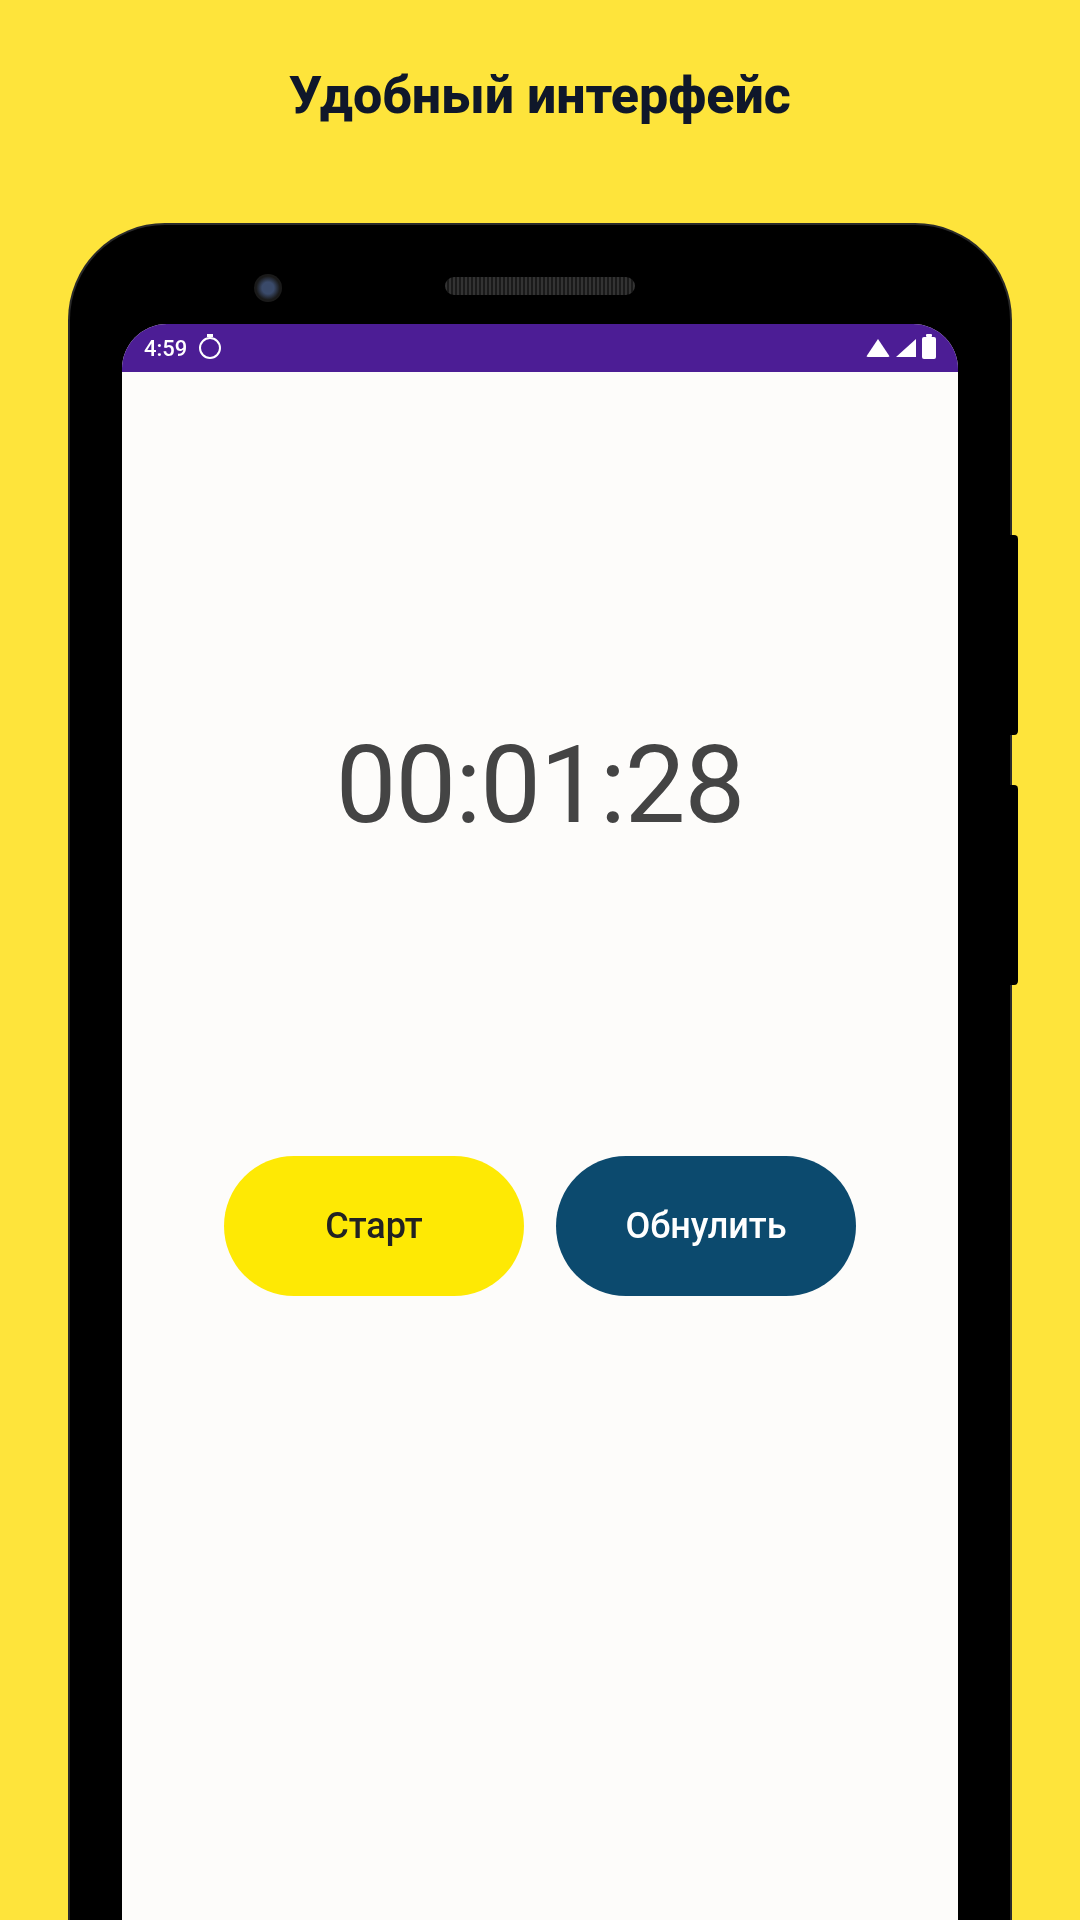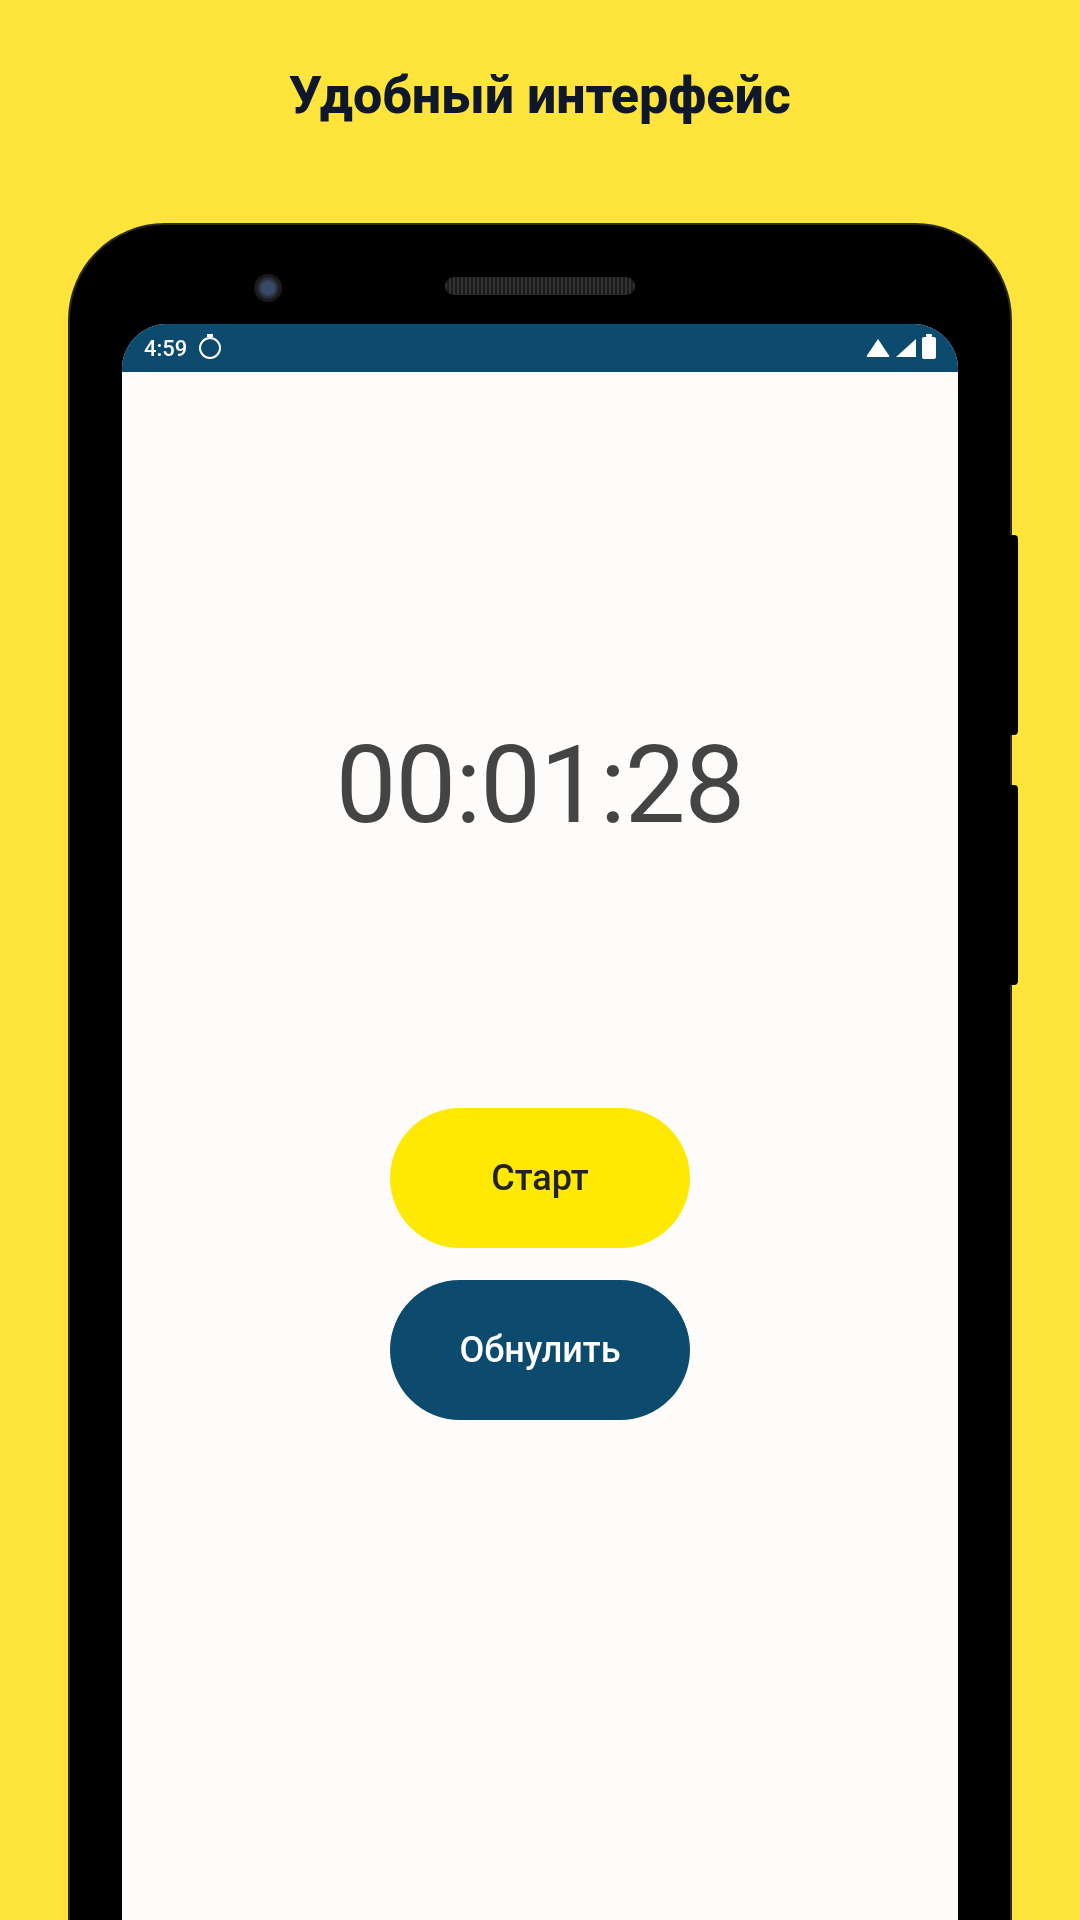--- a/index.html
+++ b/index.html
@@ -96,21 +96,21 @@
       top: 85px;
       right: 38px;
       bottom: 85px;
       background: #fdfcfa;
       border-radius: 45px;
       overflow: hidden;
     }
 
     .status-bar {
       height: 48px;
-      background: #0c4a6e;
+      background: #4c1d95;
       display: flex;
       align-items: center;
       justify-content: space-between;
       padding: 0 22px;
       color: #fff;
       font-size: 22px;
       font-weight: 500;
     }
 
     .status-left {
@@ -180,34 +180,35 @@
       left: 50%;
       transform: translateX(-50%);
       border-radius: 1px;
     }
 
     .app-content {
       padding-top: 350px;
       display: flex;
       flex-direction: column;
       align-items: center;
+      gap: 48px;
     }
 
     .timer-display {
       font-size: 108px;
       font-weight: 400;
       color: #444;
       letter-spacing: -1px;
       font-family: 'Segoe UI', Roboto, Arial, sans-serif;
     }
 
     .button-group {
       margin-top: 260px;
       display: flex;
-      flex-direction: column;
+      flex-direction: row;
       gap: 32px;
       align-items: center;
     }
 
     .btn {
       width: 300px;
       height: 140px;
       border-radius: 70px;
       border: none;
       font-size: 36px;

